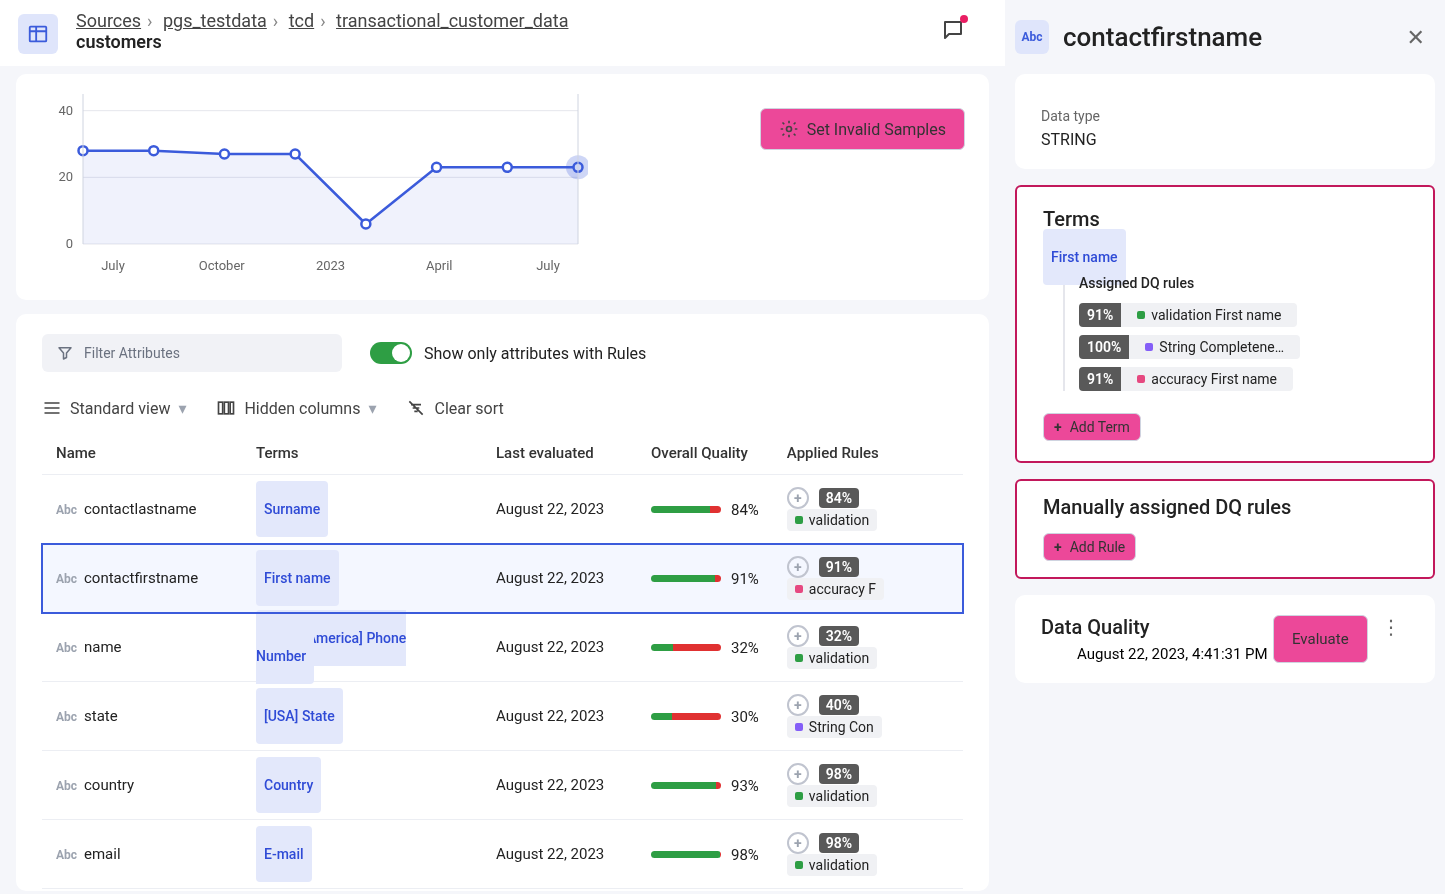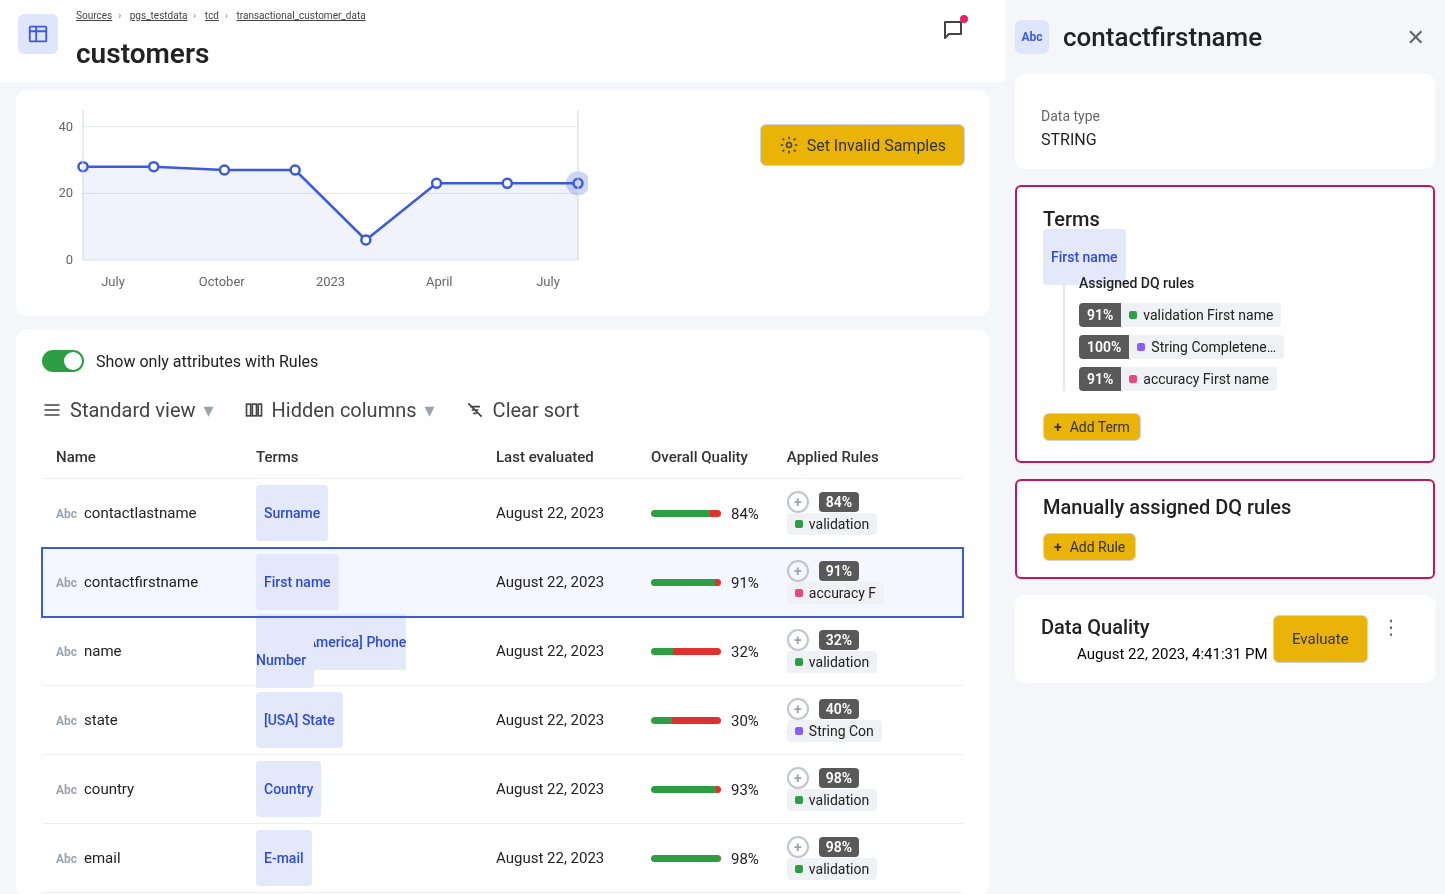--- a/index.html
+++ b/index.html
@@ -1,41 +1,41 @@
 <!DOCTYPE html>
 <html><head>
 <meta charset="utf-8">
 <style>
   * { box-sizing: border-box; margin:0; padding:0; font-family: "Segoe UI", Roboto, Arial, sans-serif; }
   body { background:#f5f6fa; color:#222; font-size:14px; overflow:hidden; }
   .app { display:flex; width:1445px; height:894px; position:relative; }
   .main { flex:1; overflow:hidden; }
   .topbar { background:#fff; padding:10px 20px 12px 18px; display:flex; align-items:flex-start; }
   .table-badge { width:40px; height:40px; background:#dfe5fb; border-radius:6px; display:flex; align-items:center; justify-content:center; margin-right:18px; margin-top:4px; }
-  .breadcrumbs { font-size:10px; color:#555; margin-bottom:16px; }
+  .breadcrumbs { font-size:18px; color:#555; margin-bottom:0; }
   .breadcrumbs span { cursor:pointer; }
   .breadcrumbs .sep { color:#888; margin:0 6px; }
   .breadcrumbs .ul { text-decoration:underline; color:#444; }
-  .page-title { font-size:28px; font-weight:600; color:#222; }
+  .page-title { font-size:18px; font-weight:600; color:#222; }
   .comment-icon { margin-left:auto; position:relative; cursor:pointer; margin-top:8px; margin-right:20px;}
   .comment-icon .dot { position:absolute; top:-3px; right:-3px; width:8px;height:8px;background:#e91e63;border-radius:50%; }
   .card { background:#fff; border-radius:10px; margin:8px 16px 14px 16px; }
   .chart-card { padding:10px 24px 16px 12px; display:flex; }
   .chart-wrap { position:relative; width:560px; height:200px; }
   .chart-wrap svg { position:absolute; inset:0; }
   .setinv { margin-left:auto; margin-top:24px; }
-  .btn { background:#eab308; border:1px solid #cfd4e0; border-radius:6px; padding:10px 18px; font-size:16px; cursor:pointer; display:inline-flex; align-items:center; gap:8px; color:#333;}
+  .btn { background:#ec4899; border:1px solid #cfd4e0; border-radius:6px; padding:10px 18px; font-size:16px; cursor:pointer; display:inline-flex; align-items:center; gap:8px; color:#333;}
   .btn.small { padding:5px 10px; font-size:14px; }
   .filters-card { padding:20px 26px 2px 26px; background:#fff; border-radius:10px; margin:0 16px; }
   .filter-row { display:flex; align-items:center; gap:28px; margin-bottom:26px;}
   .filter-input { display:flex; align-items:center; background:#f1f2f6; border-radius:6px; padding:10px 14px; width:300px; color:#6b7280;}
   .toggle { width:42px; height:22px; background:#2e9e44; border-radius:11px; position:relative; cursor:pointer;}
   .toggle .knob { position:absolute; right:2px; top:2px; width:18px;height:18px;background:#fff;border-radius:50%;}
   .view-row { display:flex; align-items:center; gap:30px; margin-bottom:14px; color:#444;}
-  .view-item { display:flex; align-items:center; gap:8px; cursor:pointer; font-size:20px;}
+  .view-item { display:flex; align-items:center; gap:8px; cursor:pointer; font-size:16px;}
   table.attrs { width:100%; border-collapse:collapse; margin-top:6px;}
   table.attrs th { text-align:left; font-weight:500; color:#333; padding:12px 14px; font-size:15px; border-bottom:1px solid #eceef3;}
   table.attrs td { padding:12px 14px; border-bottom:1px solid #eceef3; font-size:15px;}
   .selected-row td { background:#f4f7ff; }
   .selected-row { outline:2px solid #3b5bdb; outline-offset:-1px;}
   .abc { color:#9ca3af; font-size:12px; font-weight:bold; display:inline-block; width:28px;}
   .term-chip { background:#e3e8fb; color:#2f4bd6; padding:20px 8px; border-radius:4px; font-size:14px; font-weight:500;}
   .quality-bar { display:inline-flex; align-items:center; gap:10px;}
   .bar { width:70px; height:7px; border-radius:4px; overflow:hidden; display:flex;}
   .bar .g { background:#2e9e44; }
@@ -51,21 +51,21 @@
   .sp-title { font-size:26px; font-weight:500; }
   .sp-close { margin-left:auto; font-size:22px; color:#666; cursor:pointer; padding:4px 10px;}
   .sp-card { background:#fff; border-radius:10px; margin:0 10px 16px 10px; padding:20px 26px; }
   .sp-card h3 { font-size:20px; font-weight:500; margin-bottom:18px; }
   .sp-card .label { color:#666; margin-bottom:6px; }
   .highlight-box { border:2px solid #c2185b; border-radius:6px; }
   .assigned-rules { margin-left:20px; padding-left:14px; border-left:2px solid #e5e6ec; }
   .assigned-rules h4 { font-size:14px; font-weight:500; margin:10px 0 12px 0;}
   .rule-row { display:flex; align-items:center; gap:0px; margin-bottom:8px; }
   .rule-row .pct-badge { border-radius:4px 0 0 4px; padding:4px 8px;}
-  .rule-row .rule-label { border-radius:0 4px 4px 0; padding:4px 8px;}
+  .rule-row .rule-label { border-radius:0 4px 4px 0; padding:4px 16px;}
   .dq-card { display:flex; }
   .dq-info h3 { font-size:20px; margin-bottom:6px;}
   .dq-info .ts { color:#000000; font-size:15px;margin-left:36px;}
   .kebab { margin-left:auto; font-size:20px; color:#666; cursor:pointer; padding:0 8px;}
 </style>
 </head>
 <body>
 
 <div class="app">
   <div class="main">
@@ -128,20 +128,26 @@
               <circle cx="12" cy="12" r="3" stroke="#444" stroke-width="2"></circle>
               <path d="M12 2v3M12 19v3M4.2 4.2l2.1 2.1M17.7 17.7l2.1 2.1M2 12h3M19 12h3M4.2 19.8l2.1-2.1M17.7 6.3l2.1-2.1" stroke="#444" stroke-width="2"></path>
             </svg>
           <span>Set Invalid Samples</span>
         </button>
       </div>
     </div>
 
     <div class="card filters-card">
       <div class="filter-row">
+        <div class="filter-input">
+          <svg width="18" height="18" viewBox="0 0 24 24" fill="none" style="margin-right:10px">
+              <path d="M4 5h16l-6 7v6l-4 2v-8L4 5z" stroke="#6b7280" stroke-width="2" stroke-linejoin="round"></path>
+            </svg>
+          <span>Filter Attributes</span>
+        </div>
         <div style="display:flex;align-items:center;gap:12px">
           <div class="toggle">
               <div class="knob"></div>
             </div>
           <span style="font-size:16px">Show only attributes with Rules</span>
         </div>
       </div>
       <div class="view-row">
         <div class="view-item">
           <svg width="20" height="20" viewBox="0 0 24 24" fill="none">

